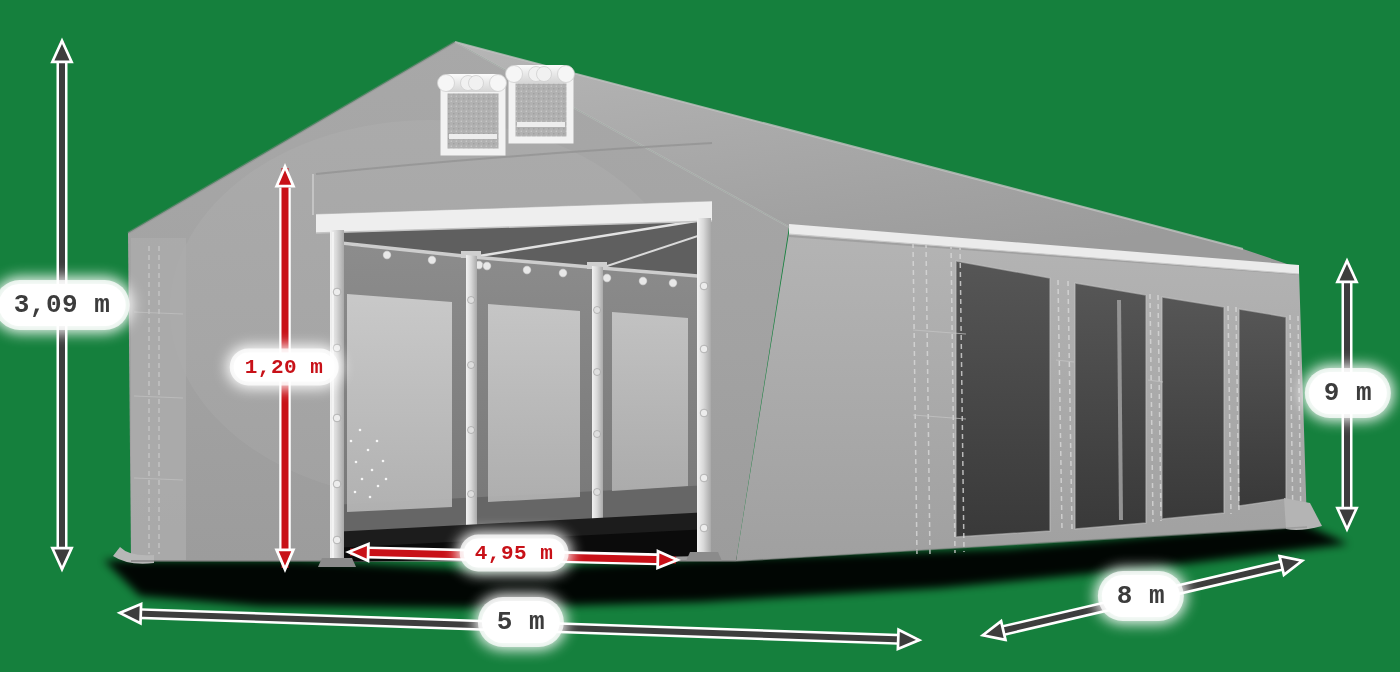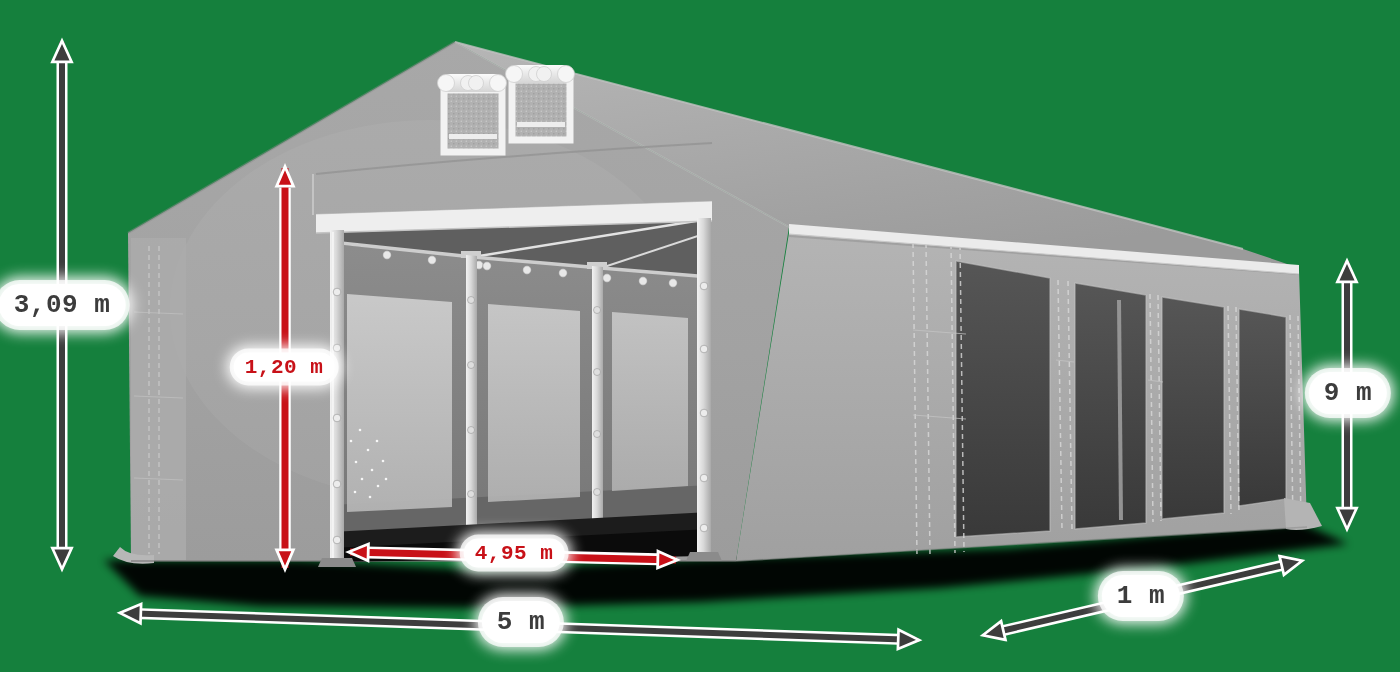--- a/index.html
+++ b/index.html
@@ -282,16 +282,16 @@
   <g>
     <line x1="1002" y1="630.8" x2="1283" y2="565.2" stroke="#ffffff" stroke-width="11"></line>
     <line x1="984" y1="635" x2="1301" y2="561" stroke="#3d3d3d" stroke-width="6" marker-start="url(#ahDark)" marker-end="url(#ahDark)"></line>
   </g>
 </svg>
 
 <div class="dim-label" style="left:62px;top:305px;">3,09 m</div>
 <div class="dim-label red" style="left:284px;top:367px;">1,20 m</div>
 <div class="dim-label red" style="left:514px;top:553px;">4,95 m</div>
 <div class="dim-label" style="left:521px;top:622px;">5 m</div>
-<div class="dim-label" style="left:1141px;top:596px;">1 m</div>
+<div class="dim-label" style="left:1141px;top:596px;">8 m</div>
 <div class="dim-label" style="left:1348px;top:393px;">9 m</div>
 
 </div>
 
 </body></html>

